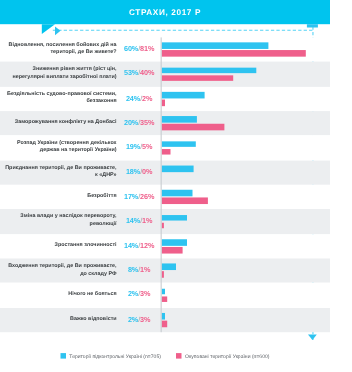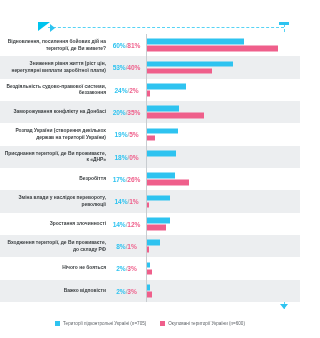--- a/index.html
+++ b/index.html
@@ -141,20 +141,23 @@
   .swatch{width:5px;height:5px;display:inline-block;}
   .swatch.cyan{background:#2ec3f0;}
   .swatch.pink{background:#ef5f8b;}
   .legend-label{font-size:4.6px;color:#5f6368;white-space:nowrap;}
 </style>
 </head>
 <body>
 
 <div id="page">
 
+  <div class="banner">
+    <div class="banner-title">СТРАХИ, 2017 Р</div>
+  </div>
   <div class="banner-tail"></div>
 
   <div class="tick-line"></div>
   <div class="tick-arrow"></div>
   <div class="guide"></div>
   <div class="guide-cap"></div>
   <div class="guide-arrow a1"></div>
   <div class="guide-arrow a2"></div>
   <div class="guide-arrow a3"></div>
 

